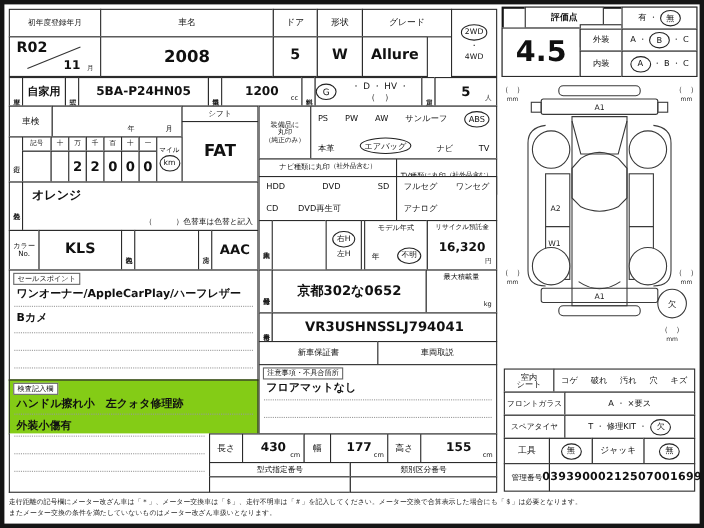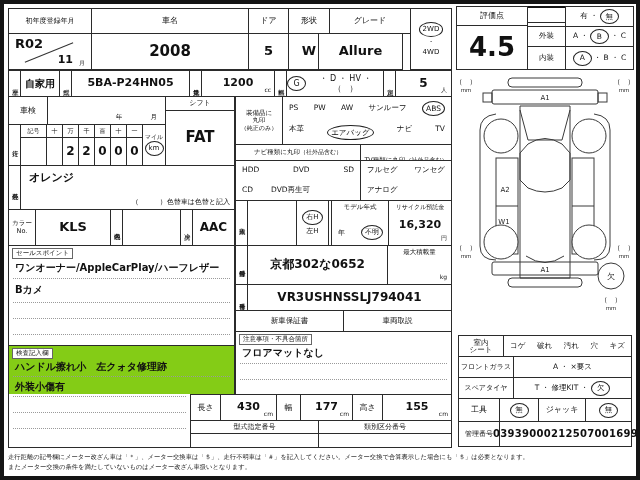--- a/index.html
+++ b/index.html
@@ -38,21 +38,21 @@
 
   <div class="cl" style="left:8px;top:33px;width:84px;height:37px">
     <span style="position:absolute;left:6px;top:3px" class="s13 hw">R02</span>
     <span style="position:absolute;left:14px;top:18px;width:52px;height:1px;background:#333;transform:rotate(-22deg)"></span>
     <span style="position:absolute;right:18px;bottom:2px" class="s11 hw">11</span>
     <span style="position:absolute;right:6px;bottom:2px" class="s6">月</span>
   </div>
   <div class="cl s15 hw" style="left:91px;top:33px;width:158px;height:37px">2008</div>
   <div class="cl s13 hw" style="left:248px;top:33px;width:41px;height:37px">5</div>
   <div class="cl s13 hw" style="left:288px;top:33px;width:42px;height:37px">W</div>
-  <div class="cl s13 hw" style="left:318px;top:33px;width:85px;height:37px">Allure</div>
+  <div class="cl s13 hw" style="left:329px;top:33px;width:60px;height:37px">Allure</div>
 
   <div class="cl v" style="left:8px;top:70px;width:13px;height:27px">車歴</div>
   <div class="cl s10 hw" style="left:20px;top:70px;width:40px;height:27px">自家用</div>
   <div class="cl v" style="left:59px;top:70px;width:13px;height:27px">型式</div>
   <div class="cl s11 hw" style="left:71px;top:70px;width:119px;height:27px">5BA-P24HN05</div>
   <div class="cl v" style="left:189px;top:70px;width:13px;height:27px">排気量</div>
   <div class="cl" style="left:201px;top:70px;width:74px;height:27px">
     <span class="s11 hw">1200</span>
     <span class="s6" style="position:absolute;right:3px;bottom:2px">cc</span>
   </div>
@@ -124,21 +124,21 @@
     <span class="s6">（純正のみ）</span>
   </div>
   <div class="cl col" style="left:282px;top:96px;width:170px;height:49px;justify-content:space-around">
     <div class="sp s75" style="display:flex;width:100%;box-sizing:border-box;align-items:center">
       <span>PS</span>
       <span>PW</span>
       <span>AW</span>
       <span>サンルーフ</span>
       <span class="circ">ABS</span>
     </div>
-    <div class="sp s75" style="display:flex;width:100%;box-sizing:border-box;align-items:flex-start">
+    <div class="sp s75" style="display:flex;width:100%;box-sizing:border-box;align-items:flex-end">
       <span>本革</span>
       <span class="circ">エアバッグ</span>
       <span>ナビ</span>
       <span>TV</span>
     </div>
   </div>
 
   <div class="cl s65" style="left:235px;top:144px;width:126px;height:17px">
     <span>ナビ種類に丸印</span>
       <span class="s6">（社外品含む）</span>
@@ -230,21 +230,21 @@
   <div class="cl" style="left:382px;top:394px;width:70px;height:27px">
     <span class="s11 hw">155</span>
     <span class="s6" style="position:absolute;right:3px;bottom:2px">cm</span>
   </div>
   <div class="cl s7" style="left:190px;top:420px;width:129px;height:14px">型式指定番号</div>
   <div class="cl s7" style="left:318px;top:420px;width:134px;height:14px">類別区分番号</div>
   <div class="cl" style="left:190px;top:433px;width:129px;height:15px"></div>
   <div class="cl" style="left:318px;top:433px;width:134px;height:15px"></div>
 
   <div style="position:absolute;left:456px;top:6px;width:178px;height:64px;box-sizing:border-box;border:2px solid #141414;background:#fff;z-index:5"></div>
-  <div class="cl s8" style="left:456px;top:6px;width:72px;height:20px;z-index:6;font-weight:normal">評価点</div>
+  <div class="cl s8" style="left:477px;top:6px;width:72px;height:20px;z-index:6;font-weight:bold">評価点</div>
   <div class="cl hw" style="left:456px;top:25px;width:72px;height:45px;font-size:26px;z-index:6">4.5</div>
   <div class="cl s75" style="left:527px;top:22px;width:39px;height:21px;z-index:6">修復歴</div>
   <div class="cl s75" style="left:565px;top:6px;width:69px;height:21px;gap:2px;z-index:6">
     <span>有 ・</span>
     <span class="circ">無</span>
   </div>
   <div class="cl s75" style="left:527px;top:26px;width:39px;height:21px;z-index:6">外装</div>
   <div class="cl s75" style="left:565px;top:26px;width:69px;height:21px;gap:2px;z-index:6">
     <span>A ・</span>
     <span class="circ">B</span>

